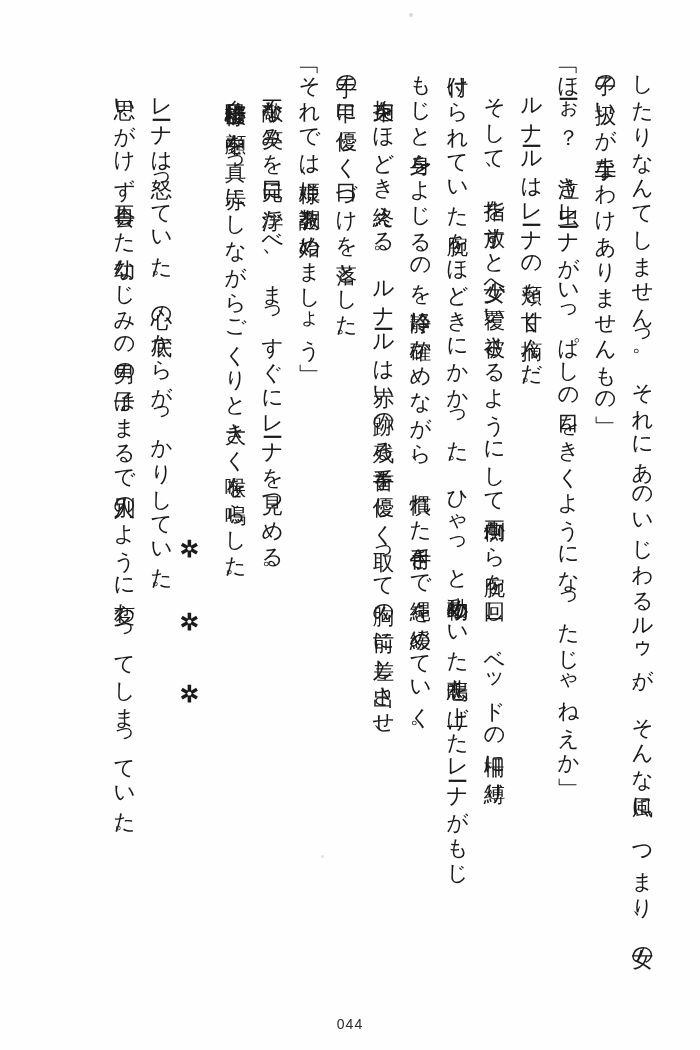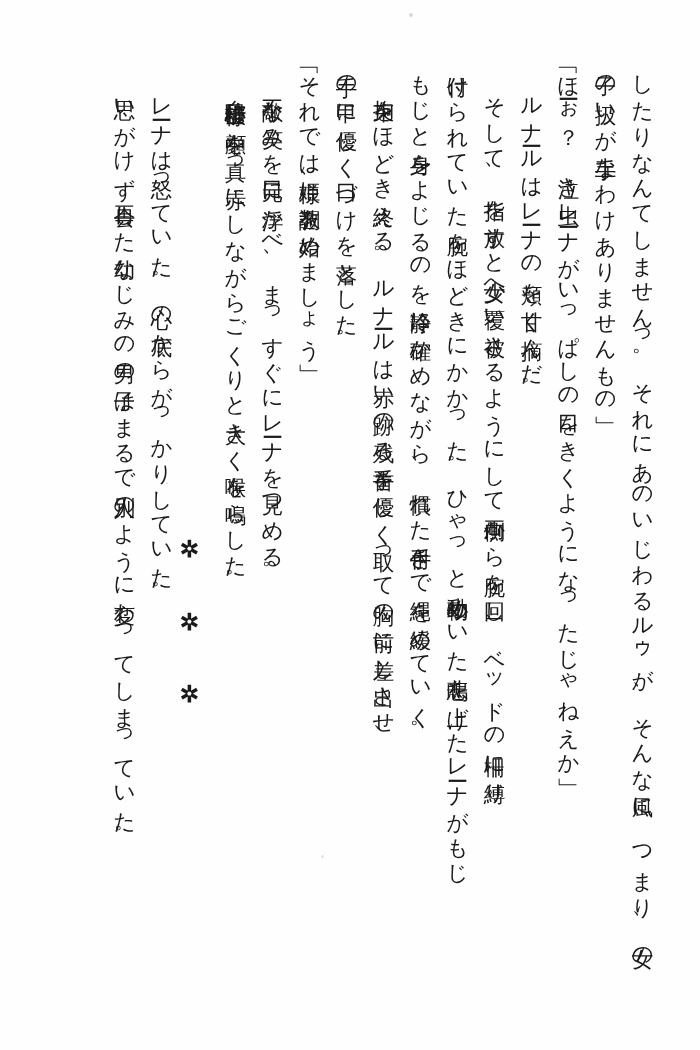--- a/index.html
+++ b/index.html
@@ -114,14 +114,15 @@
     <div class="col">　拘束をほどき終える。ルナールは赤い跡の残る手首を優しく取って胸の前に差し出させ、</div>
     <div class="col">もじと身をよじるのを冷静に確かめながら、慣れた手付きで縄を緩めていく。</div>
     <div class="col">付けられていた腕をほどきにかかった。ひゃっと小動物めいた悲鳴を上げたレーナがもじ</div>
     <div class="col">　そして、指を放すと少女へ覆い被さるようにして両側から腕を回し、ベッドの柵に縛り</div>
     <div class="col">　ルナールはレーナの頬を甘く摘んだ。</div>
     <div class="col">「ほーぉ？　泣き虫レーナがいっぱしの口をきくようになったじゃねえか」</div>
     <div class="col">子の扱いが上手なわけありませんもの」</div>
     <div class="col">したりなんてしませんっ。それにあのいじわるルゥが、そんな風に、つまり、女の</div>
   </div>
 
+  <div id="page-number">044</div>
 
 </div>
 
 </body></html>

